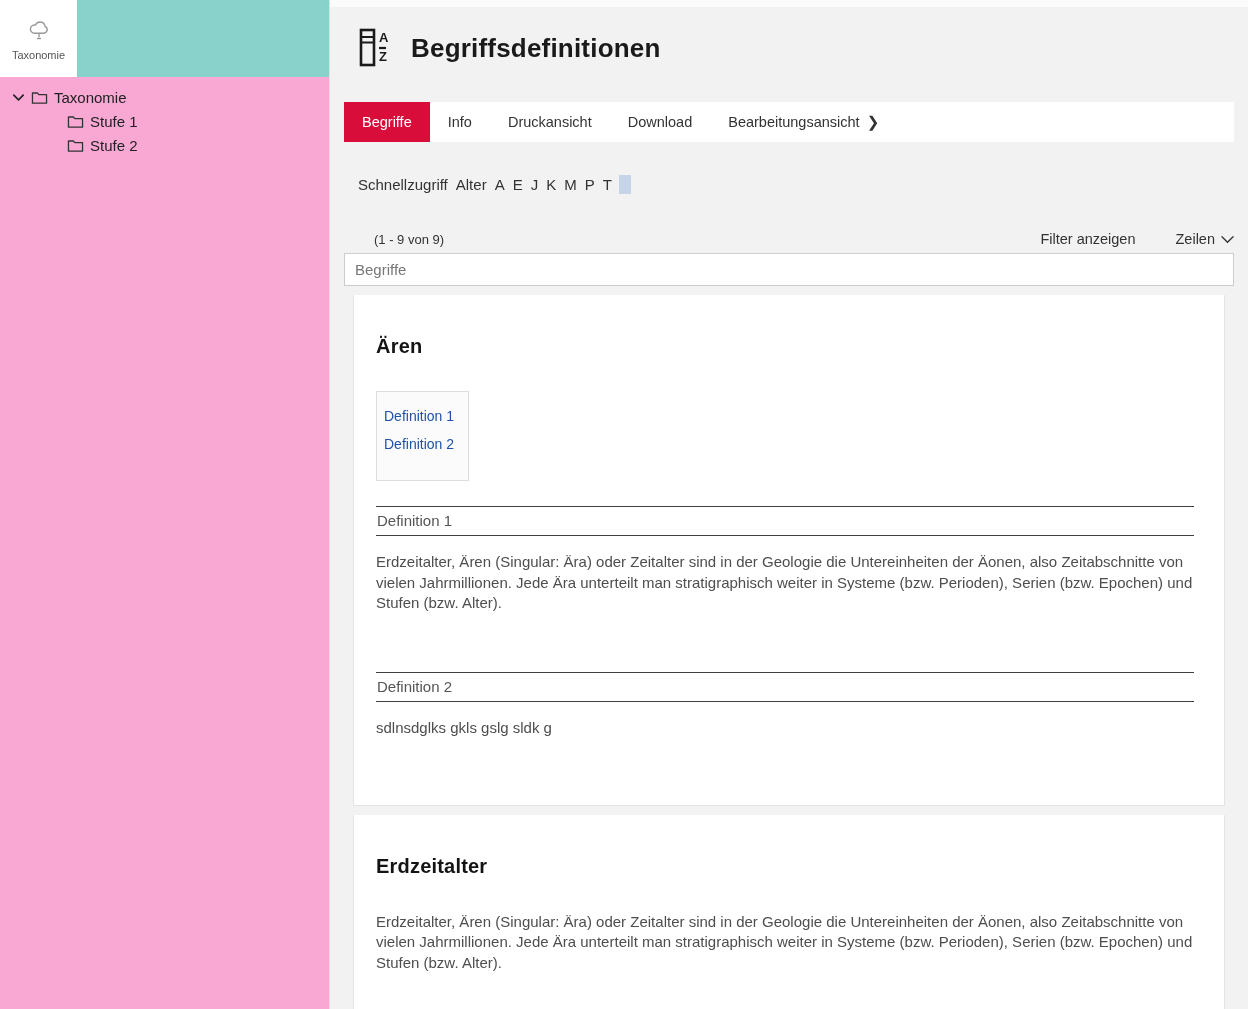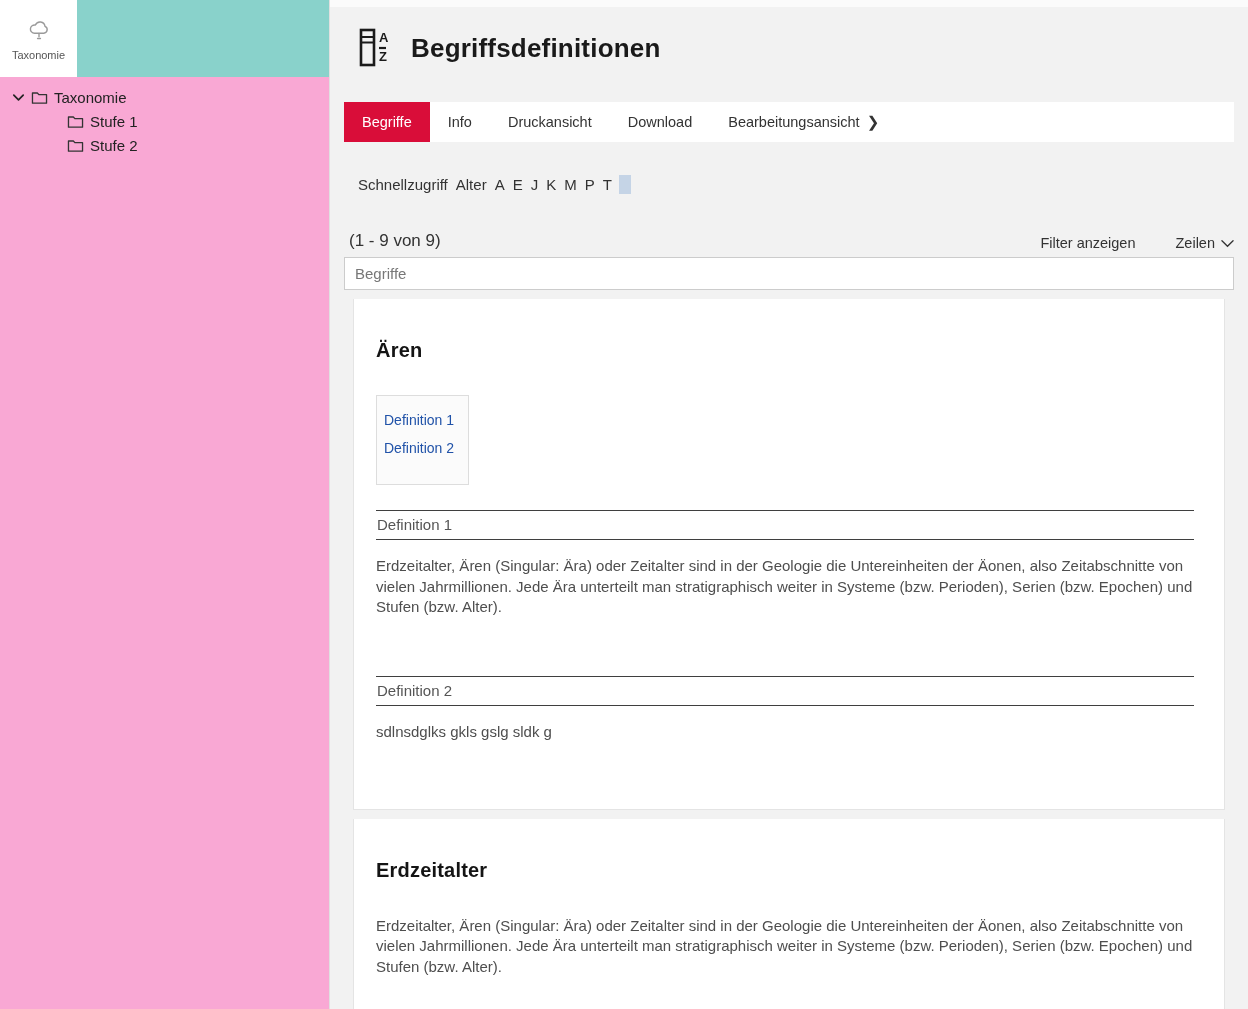--- a/index.html
+++ b/index.html
@@ -65,21 +65,21 @@
     display: flex; align-items: center; font-size: 15px; color: #333;
   }
   .quick-access .qa-label { margin-right: 8px; }
   .qa-item { margin-right: 8px; cursor: pointer; }
   .qa-cursor { width: 12px; height: 19px; margin-left: -1px; }
 
   .count-row {
     margin: 37px 14px 0 14px;
     display: flex; justify-content: space-between; align-items: flex-end;
   }
-  .count-text { font-size: 17px; color: #333; padding-left: 5px; }
+  .count-text { font-size: 13px; color: #333; padding-left: 5px; margin-left: 25px; }
   .count-actions { display: flex; align-items: center; gap: 40px; font-size: 14.5px; color: #333; }
   .rows-toggle { display: flex; align-items: center; gap: 6px; cursor: pointer; }
   .filter-toggle { cursor: pointer; }
 
   .table { margin: 6px 14px 0 14px; }
   .table-header {
     background: #fff; border: 1px solid #ccc;
     height: 33px; line-height: 31px;
     padding-left: 10px; font-size: 15px; color: #777;
   }

